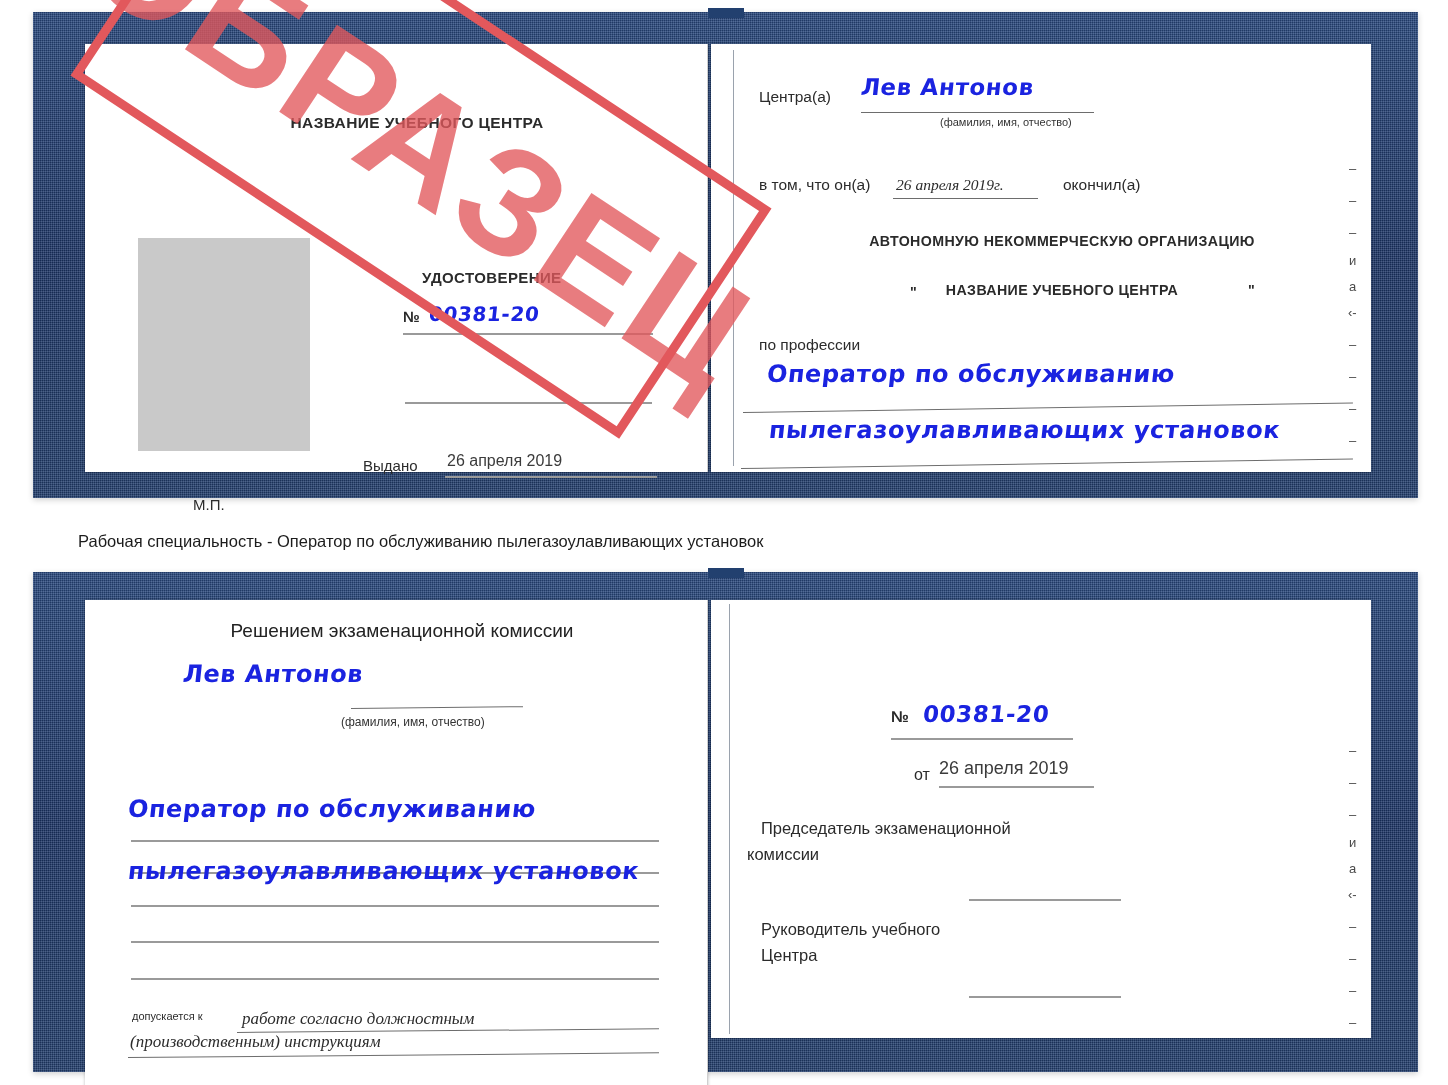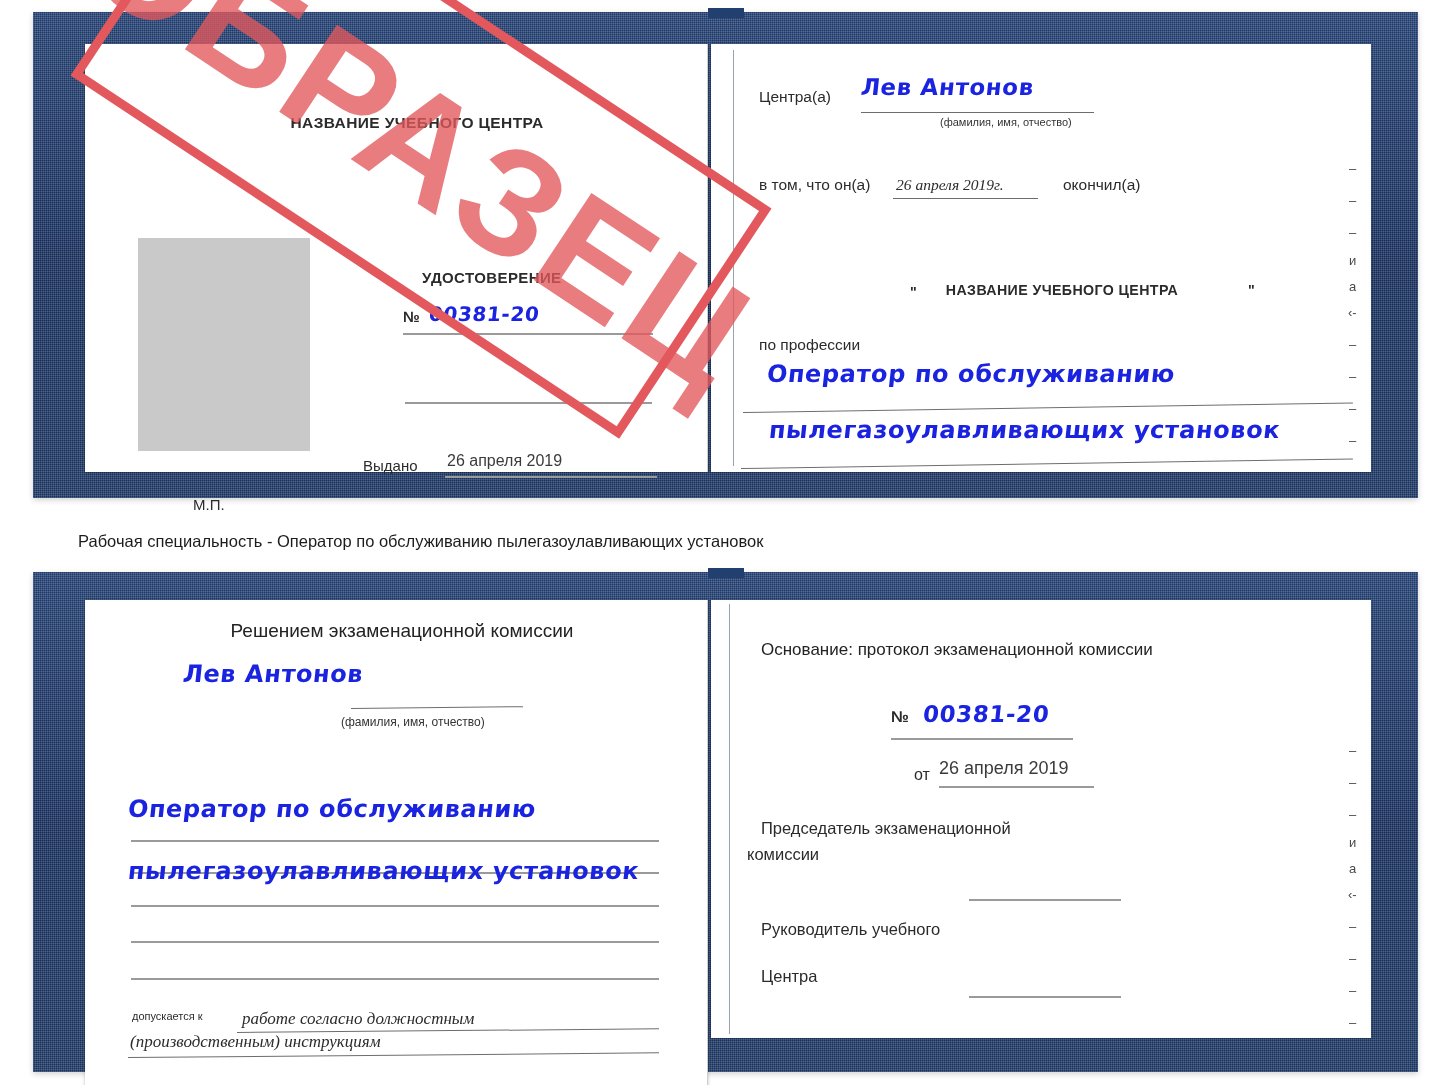--- a/index.html
+++ b/index.html
@@ -111,20 +111,21 @@
       <div class="t" style="left:48px;top:44px;font-size:15.5px;">Центра(а)</div>
       <div class="t hand" style="left:150px;top:30px;font-size:23px;">Лев Антонов</div>
       <div class="rule dark" style="left:150px;top:68px;width:233px;"></div>
       <div class="t small" style="left:229px;top:72px;">(фамилия, имя, отчество)</div>
 
       <div class="t" style="left:48px;top:132px;font-size:15.5px;">в том, что он(а)</div>
       <div class="t ital" style="left:185px;top:132px;font-size:15.5px;">26 апреля 2019г.</div>
       <div class="rule dark" style="left:182px;top:154px;width:145px;"></div>
       <div class="t" style="left:352px;top:132px;font-size:15.5px;">окончил(а)</div>
 
+      <div class="t hdr center" style="left:30px;top:189px;width:600px;font-size:14.2px;">АВТОНОМНУЮ НЕКОММЕРЧЕСКУЮ ОРГАНИЗАЦИЮ</div>
       <div class="t hdr" style="left:178px;top:240px;font-size:14.2px;">"</div>
       <div class="t hdr center" style="left:30px;top:238px;width:600px;font-size:14.2px;">НАЗВАНИЕ УЧЕБНОГО ЦЕНТРА</div>
       <div class="t hdr" style="left:516px;top:238px;font-size:14.2px;">"</div>
 
       <div class="t" style="left:48px;top:292px;font-size:15.5px;">по профессии</div>
 
       <div class="t hand" style="left:56px;top:316px;font-size:24px;">Оператор по обслуживанию</div>
       <div class="rule dark tilt" style="left:32px;top:368px;width:610px;transform:rotate(-0.9deg);"></div>
 
       <div class="t hand" style="left:58px;top:372px;font-size:24px;">пылегазоулавливающих установок</div>
@@ -181,36 +182,35 @@
       <div class="rule dark tilt" style="left:152px;top:432px;width:422px;transform:rotate(-0.5deg);"></div>
 
       <div class="t ital" style="left:45px;top:432px;font-size:17px;">(производственным) инструкциям</div>
       <div class="rule dark tilt" style="left:43px;top:457px;width:531px;transform:rotate(-0.5deg);"></div>
     </div>
 
     <div class="page" style="left:678px;top:28px;width:660px;height:438px;">
 
       <div class="spine-line" style="left:18px;top:4px;height:430px;"></div>
 
-      <div class="t" style="left:50px;top:40px;font-size:17px;color:#232323;">Основание: протокол экзаменационной комиссии</div>
 
       <div class="t" style="left:180px;top:108px;font-size:16px;font-weight:bold;">№</div>
       <div class="t hand" style="left:212px;top:101px;font-size:23px;">00381-20</div>
       <div class="rule" style="left:180px;top:138px;width:182px;height:2px;"></div>
 
       <div class="t" style="left:203px;top:166px;font-size:16px;">от</div>
       <div class="t" style="left:228px;top:158px;font-size:18px;color:#3b3b3b;">26 апреля 2019</div>
       <div class="rule" style="left:228px;top:186px;width:155px;height:2px;"></div>
 
       <div class="t" style="left:50px;top:219px;font-size:16.5px;">Председатель экзаменационной</div>
       <div class="t" style="left:36px;top:245px;font-size:16.5px;">комиссии</div>
       <div class="rule" style="left:258px;top:299px;width:152px;height:2px;"></div>
 
       <div class="t" style="left:50px;top:320px;font-size:16.5px;">Руководитель учебного</div>
-      <div class="t" style="left:50px;top:346px;font-size:16.5px;margin-top:21px;">Центра</div>
+      <div class="t" style="left:50px;top:346px;font-size:16.5px;">Центра</div>
       <div class="rule" style="left:258px;top:396px;width:152px;height:2px;"></div>
     </div>
 
     <div style="position:absolute;left:1312px;top:172px;width:28px;height:290px;">
       <div class="edgecol" style="left:4px;top:0px;">–</div>
       <div class="edgecol" style="left:4px;top:32px;">–</div>
       <div class="edgecol" style="left:4px;top:64px;">–</div>
       <div class="edgecol" style="left:4px;top:92px;">и</div>
       <div class="edgecol" style="left:4px;top:118px;">а</div>
       <div class="edgecol" style="left:3px;top:144px;">‹-</div>

